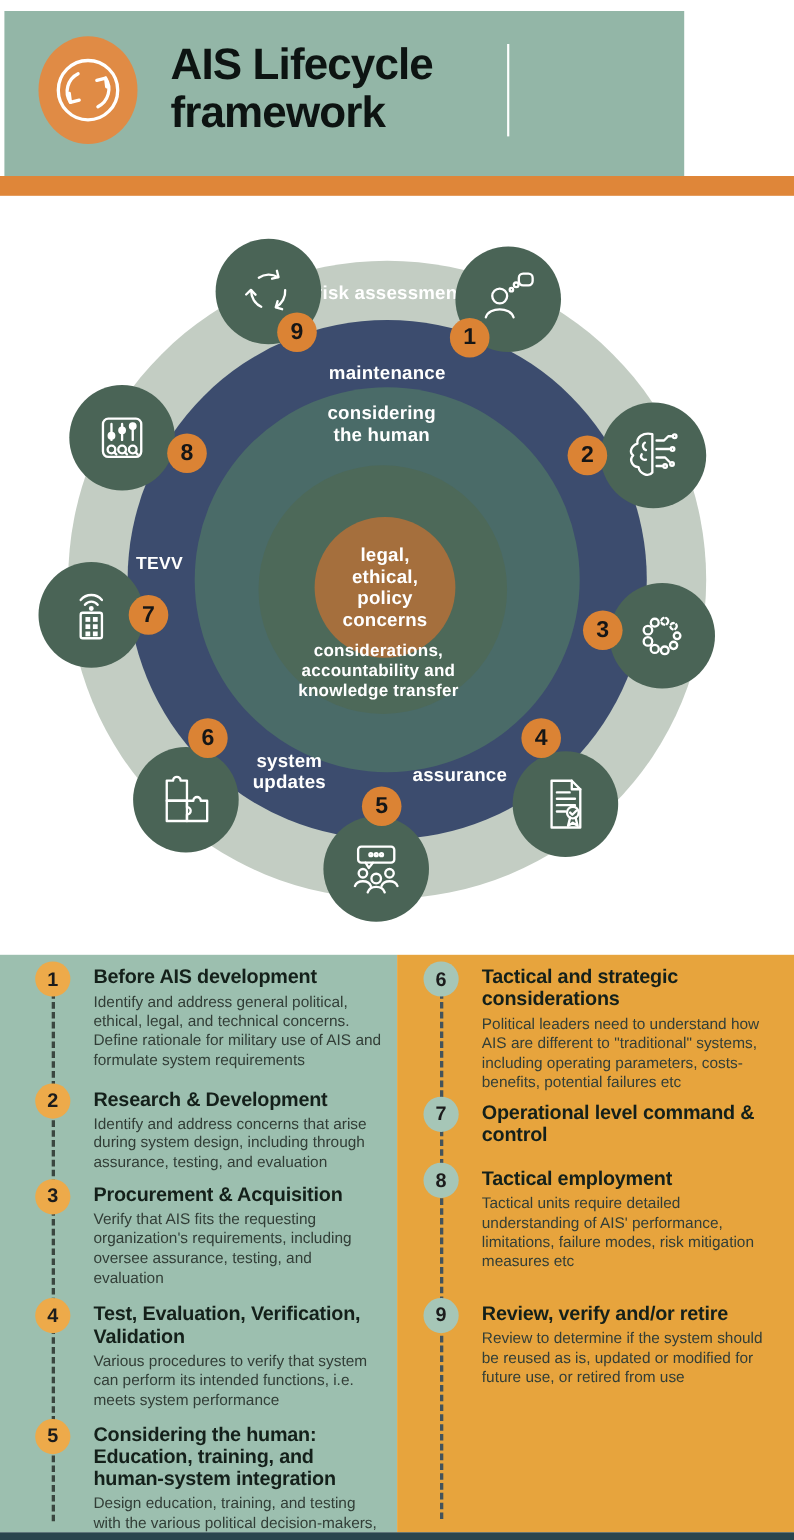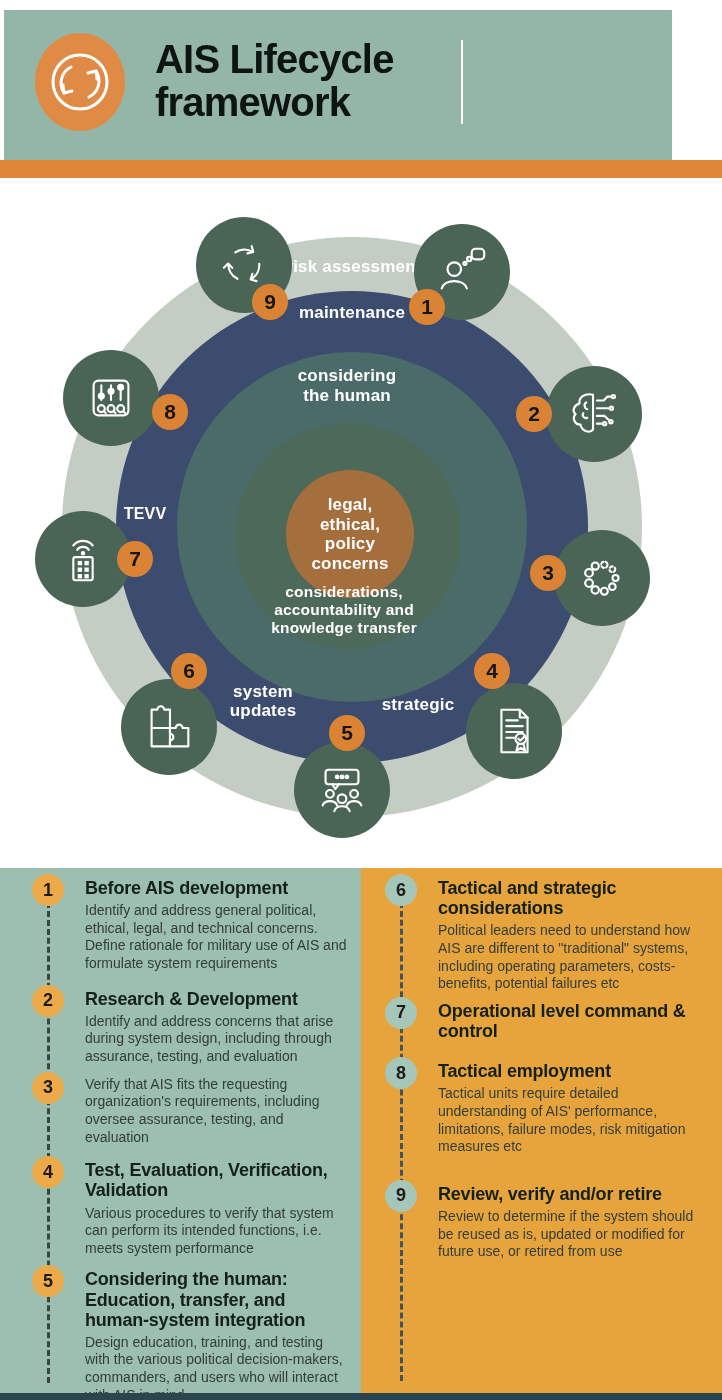--- a/index.html
+++ b/index.html
@@ -1,21 +1,21 @@
 <!DOCTYPE html>
 <html><head>
 <meta charset="utf-8">
 <style>
   html,body { margin:0; padding:0; }
   body {
     width:722px; height:1400px; position:relative; background:#ffffff;
     font-family:"Liberation Sans", sans-serif; overflow:hidden;
   }
   
-  .header { position:absolute; left:4px; top:10px; width:668px; height:150px; background:#93B6A7; }
+  .header { position:absolute; left:4px; top:10px; width:618px; height:150px; background:#93B6A7; }
   .header-icon { position:absolute; left:29px; top:21px; width:94px; height:102px; }
   .header-title {
     position:absolute; left:151px; top:28px; font-size:40px; font-weight:bold;
     color:#0d1412; line-height:1.07; white-space:pre-line; letter-spacing:-0.8px;
   }
   .header-divider { position:absolute; left:457px; top:30px; width:2px; height:84px; background:#ffffff; }
   .orange-bar { position:absolute; left:0; top:160px; width:722px; height:18px; background:#DF8639; }
 
   
   .diagram { position:absolute; left:0; top:178px; width:722px; height:690px; }
@@ -24,21 +24,21 @@
   .ring-navy  { left:116px; top:113px; width:472px; height:472px; background:#3C4C6E; }
   .ring-teal  { left:177px; top:174px; width:350px; height:350px; background:#4A6B68; }
   .ring-inner { left:235px; top:245px; width:226px; height:226px; background:#4D6959; }
   .ring-brown { left:286px; top:292px; width:128px; height:128px; background:#A56F3D; }
 
   .rlabel {
     position:absolute; transform:translate(-50%,-50%); color:#ffffff; font-weight:bold;
     text-align:center; white-space:pre-line; font-size:17px; line-height:1.18; letter-spacing:0.2px;
   }
   .lbl-risk   { left:354px; top:89px; }
-  .lbl-maint  { left:352px; top:135px; }
+  .lbl-maint  { left:352px; top:162px; }
   .lbl-human  { left:347px; top:208px; }
   .lbl-center { left:350px; top:356px; line-height:1.15; }
   .lbl-resp   { left:344px; top:432px; font-size:15.5px; line-height:1.15; }
   .lbl-tevv   { left:145px; top:336px; font-size:16px; }
   .lbl-sysupd { left:263px; top:524px; line-height:1.1; }
   .lbl-monit  { left:418px; top:527px; }
 
   .node {
     position:absolute; width:96px; height:96px; border-radius:50%; background:#4A6456;
     display:flex; align-items:center; justify-content:center;
@@ -118,21 +118,21 @@
   <div class="rlabel lbl-center">legal,
 ethical,
 policy
 concerns</div>
   <div class="rlabel lbl-resp">considerations,
 accountability and
 knowledge transfer</div>
   <div class="rlabel lbl-tevv">TEVV</div>
   <div class="rlabel lbl-sysupd">system
 updates</div>
-  <div class="rlabel lbl-monit">strategic</div>
+  <div class="rlabel lbl-monit">assurance</div>
 
   <div class="node n1">
     <svg width="58" height="58" viewBox="0 0 60 60">
       <circle cx="22" cy="27" r="7"></circle>
       <path d="M9 47 C12 37 32 37 35 47"></path>
       <circle cx="33" cy="21" r="1.6"></circle>
       <circle cx="37.5" cy="16.5" r="2.2"></circle>
       <rect x="40" y="6" width="13" height="11" rx="4"></rect>
     </svg>
   </div>
@@ -268,30 +268,31 @@
       <h3>Before AIS development</h3>
       <p>Identify and address general political, ethical, legal, and technical concerns. Define rationale for military use of AIS and formulate system requirements</p>
     </div>
     <div class="item mb10">
       <div class="num">2</div>
       <h3>Research &amp; Development</h3>
       <p>Identify and address concerns that arise during system design, including through assurance, testing, and evaluation</p>
     </div>
     <div class="item mb14">
       <div class="num">3</div>
+      <h3>Procurement &amp; Acquisition</h3>
       <p>Verify that AIS fits the requesting organization's requirements, including oversee assurance, testing, and evaluation</p>
     </div>
     <div class="item mb12">
       <div class="num">4</div>
       <h3>Test, Evaluation, Verification, Validation</h3>
       <p>Various procedures to verify that system can perform its intended functions, i.e. meets system performance</p>
     </div>
     <div class="item">
       <div class="num">5</div>
-      <h3>Considering the human: Education, transfer, and human-system integration</h3>
+      <h3>Considering the human: Education, training, and human-system integration</h3>
       <p>Design education, training, and testing with the various political decision-makers, commanders, and users who will interact with AIS in mind</p>
     </div>
   </div>
 </div>
 
 <div class="panel panel-right">
   <div class="col">
     <div class="item mb8">
       <div class="num">6</div>
       <h3>Tactical and strategic considerations</h3>

